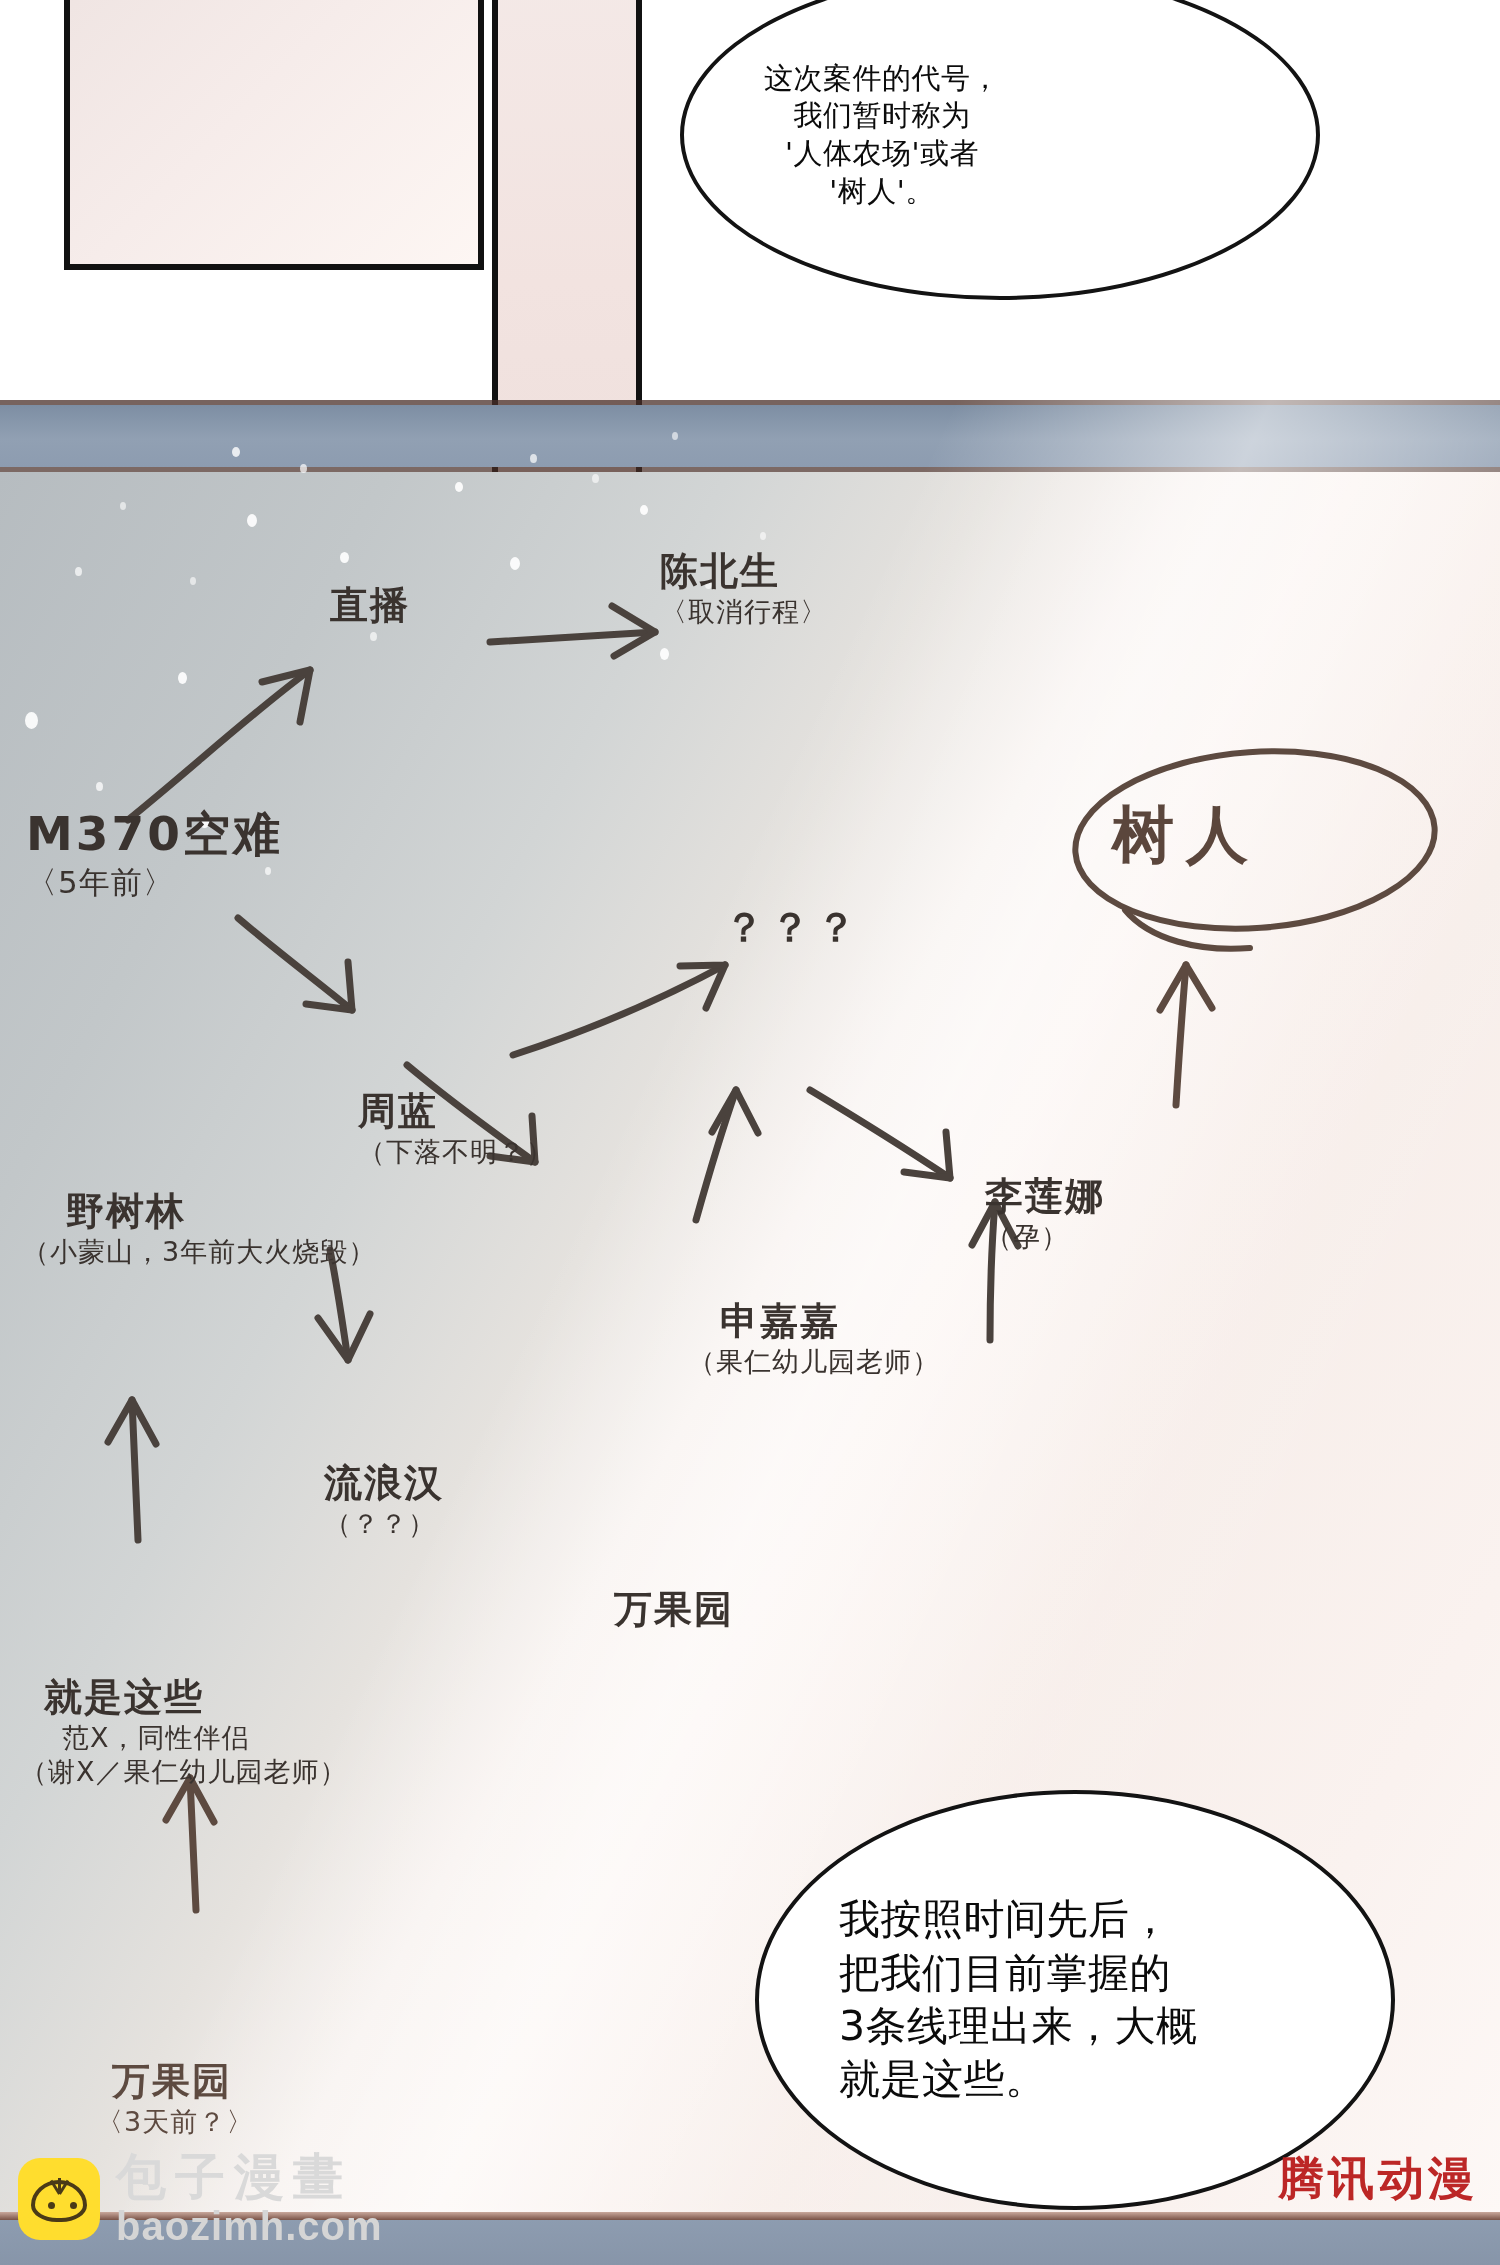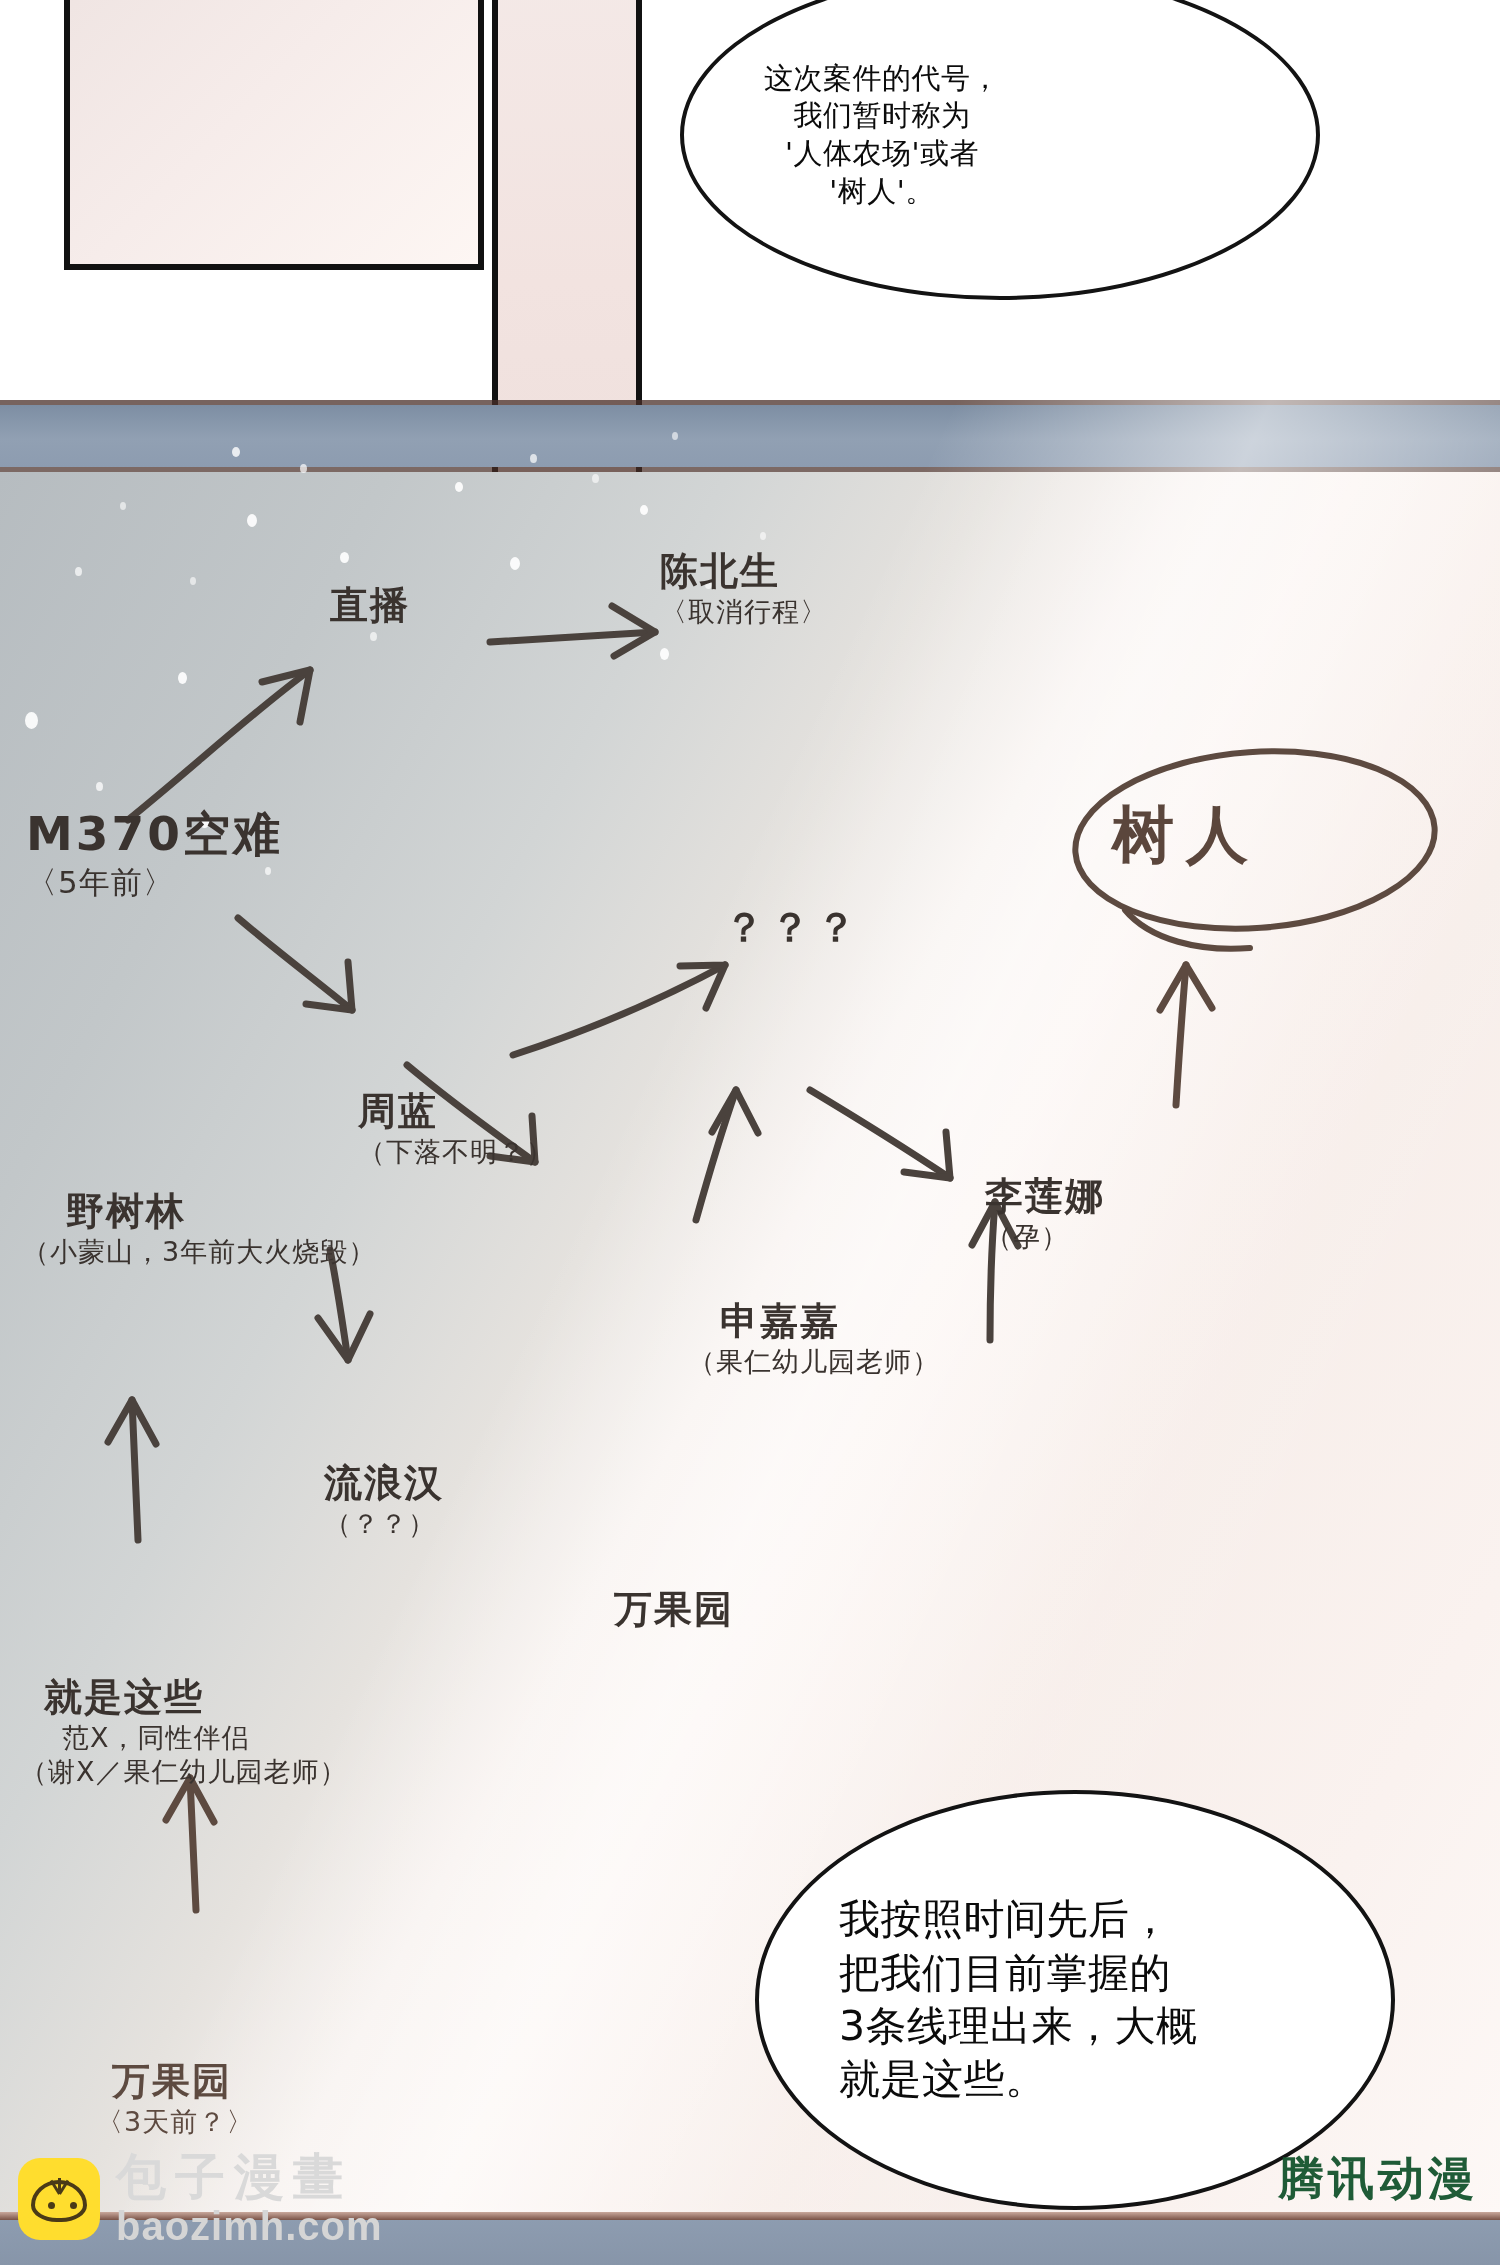--- a/index.html
+++ b/index.html
@@ -155,21 +155,21 @@
   .wm-cn{
     font-size:50px;letter-spacing:9px;color:#d9d9d9;font-weight:700;line-height:1;
     font-family:"DejaVu Sans","Liberation Sans",sans-serif;
   }
   .wm-en{
     font-size:40px;letter-spacing:1px;color:#d5d5d5;font-weight:700;line-height:1;margin-top:4px;
     font-family:"Liberation Sans",sans-serif;
   }
   .wm-tencent{
     position:absolute;right:22px;top:2148px;
-    font-size:46px;letter-spacing:4px;color:#14532d;font-weight:700;
+    font-size:46px;letter-spacing:4px;color:#b91c1c;font-weight:700;
     font-family:"DejaVu Sans","Liberation Sans",sans-serif;
     opacity:.95;
   }
 </style>
 </head>
 <body>
 
 <div id="page">
 
   <div class="top-strip">

